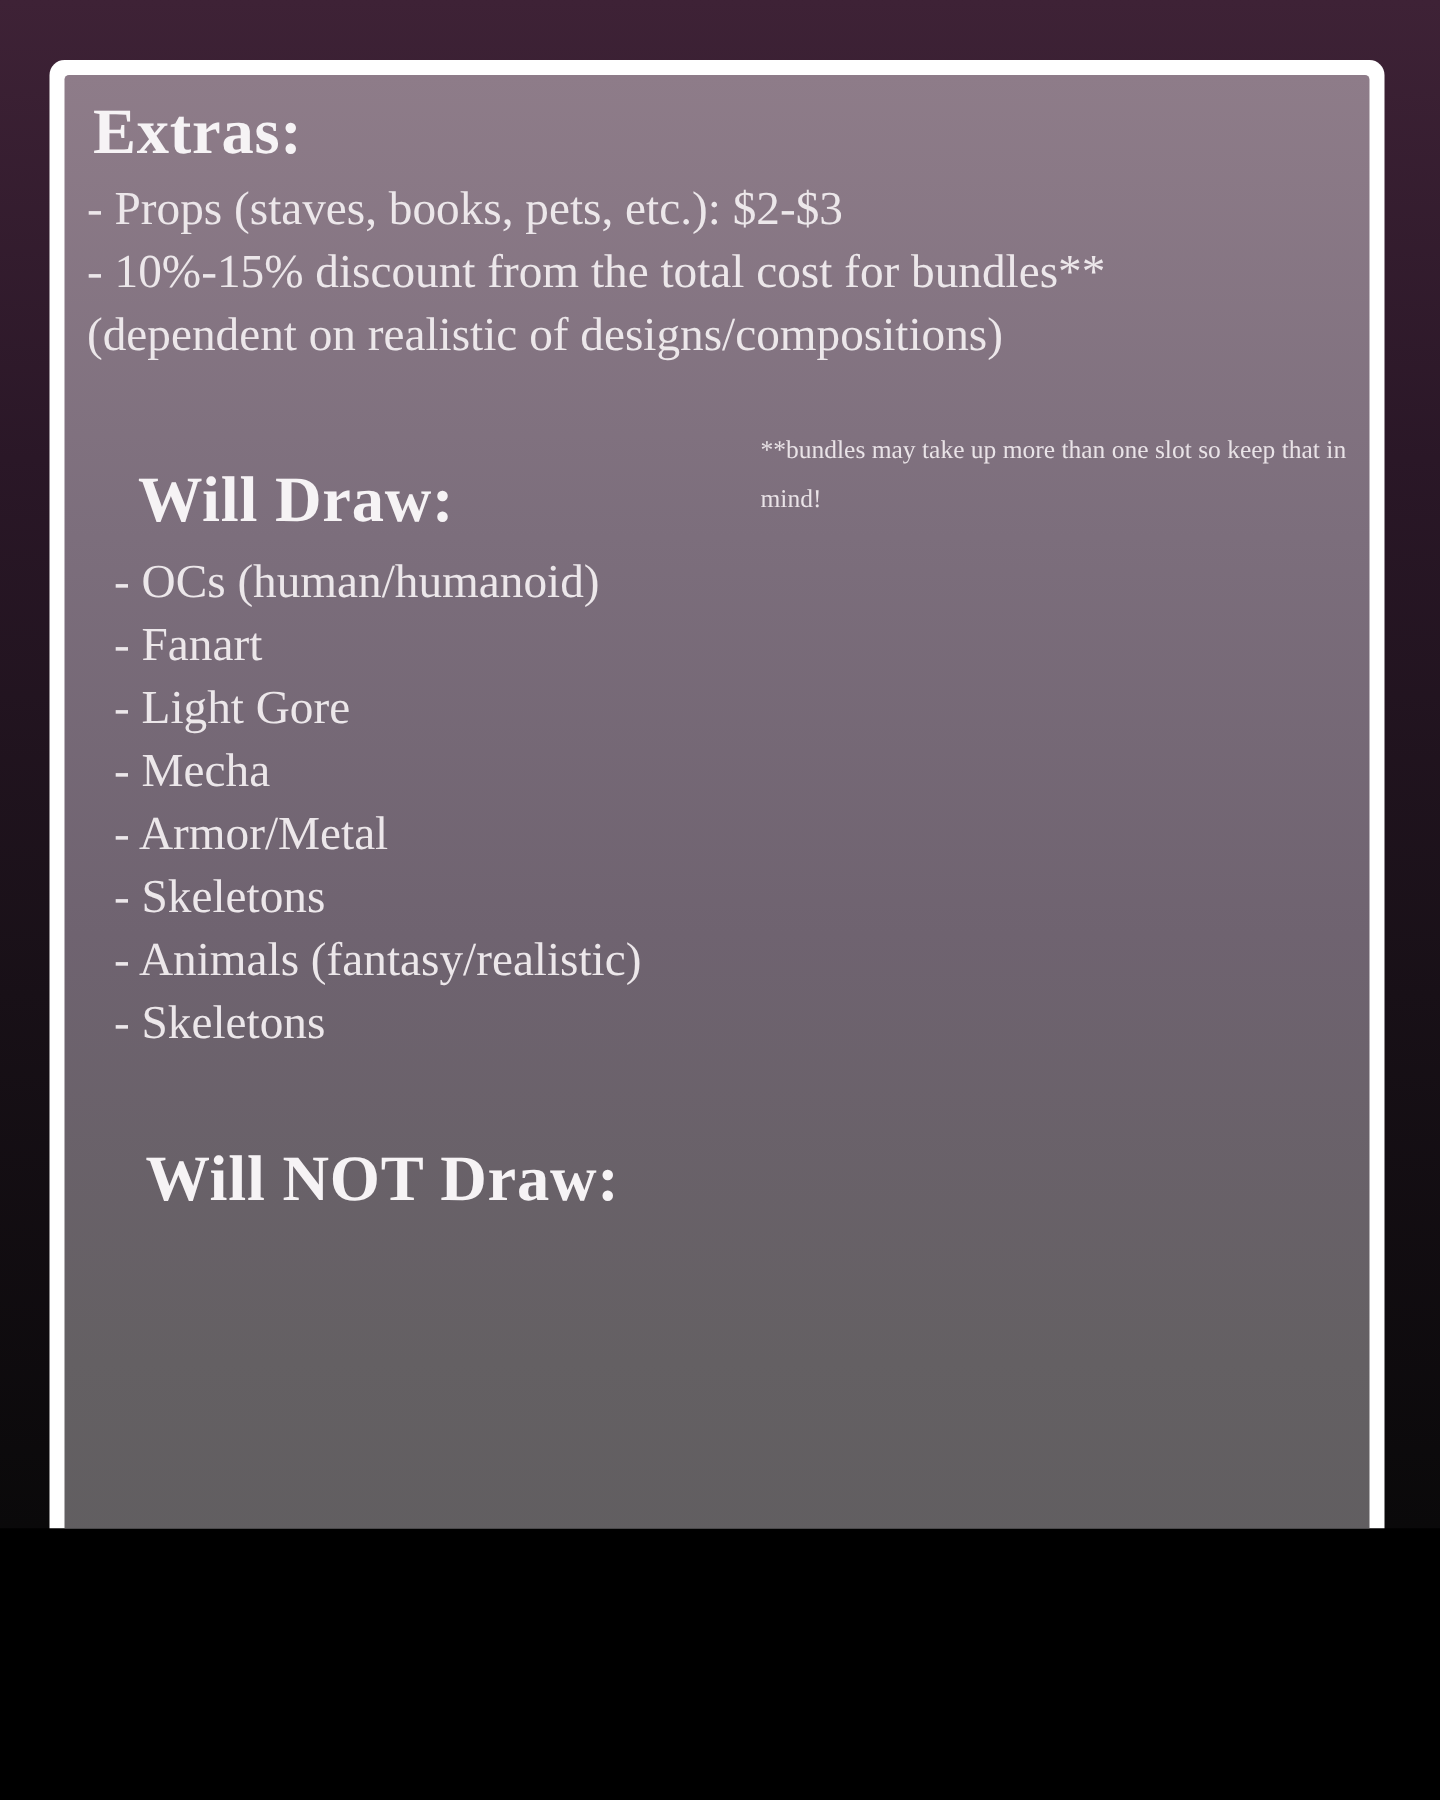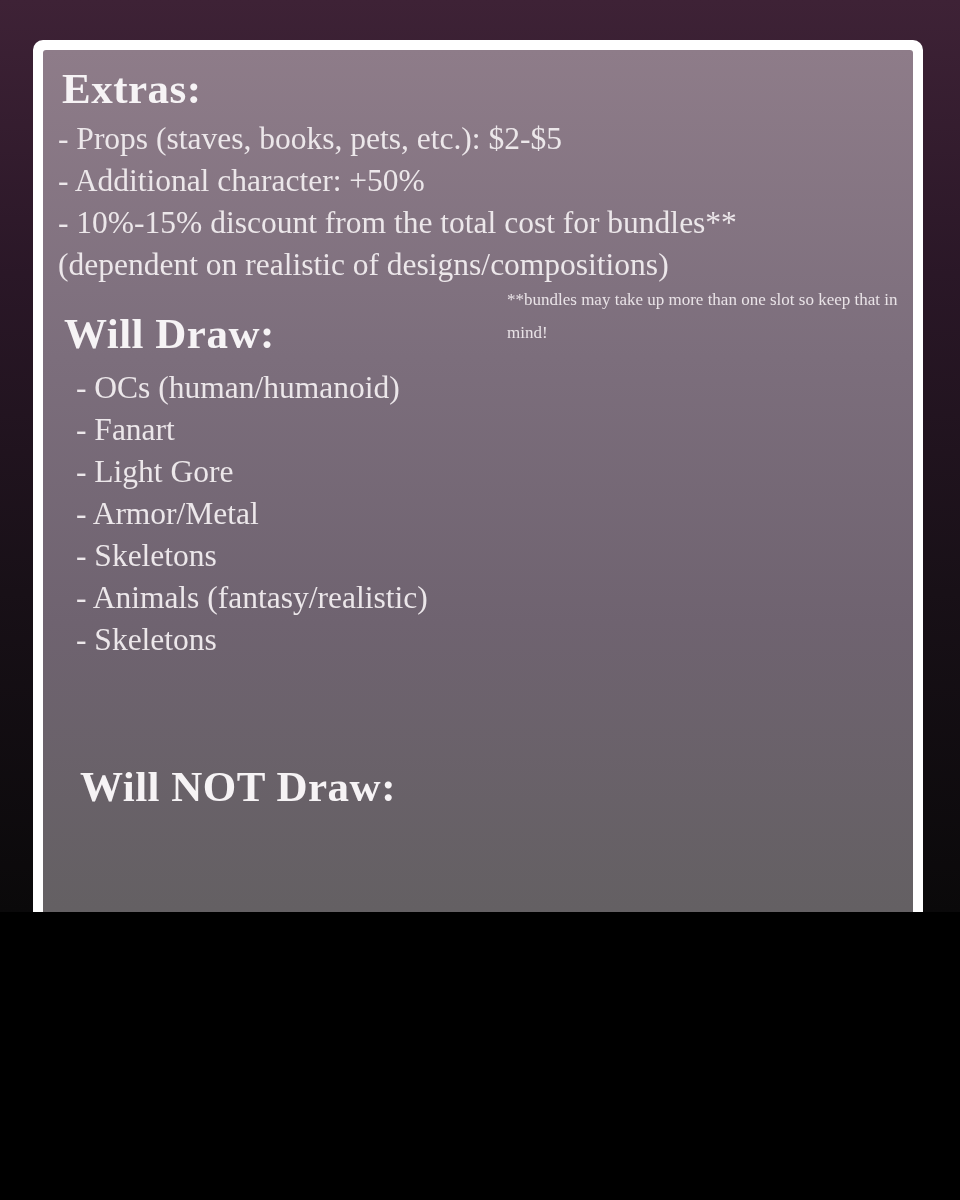--- a/index.html
+++ b/index.html
@@ -3,21 +3,21 @@
 <meta charset="utf-8">
 <style>
   html, body {
     margin: 0;
     padding: 0;
     background: #000;
   }
   .page {
     position: relative;
     width: 960px;
-    height: 912px;
+    height: 1019px;
     overflow: hidden;
     background: linear-gradient(180deg, #3e2236 0%, #2a1727 30%, #181017 65%, #0a090a 100%);
     font-family: "Liberation Serif", "DejaVu Serif", serif;
   }
   .frame {
     position: absolute;
     left: 33px;
     top: 40px;
     width: 890px;
     height: 1120px;
@@ -53,51 +53,51 @@
     position: absolute;
     left: 507px;
     top: 283px;
     width: 432px;
     color: #e9e3e7;
     font-size: 17px;
     line-height: 33px;
   }
   #extras-title   { left: 62px; top: 63px; }
   #extras-list    { left: 58px; top: 118px; }
-  #willdraw-title { left: 64px; top: 308px; }
+  #willdraw-title { left: 92px; top: 308px; }
   #willdraw-list  { left: 76px; top: 367px; }
-  #willnot-title  { left: 80px; top: 761px; }
+  #willnot-title  { left: 97px; top: 761px; }
   #willnot-list   { left: 74px; top: 824px; letter-spacing: -0.3px; }
 </style>
 </head>
 <body>
 
 <div class="page">
 
   <div class="frame">
     <div class="panel"></div>
   </div>
 
   <h2 class="sec-title" id="extras-title">Extras:</h2>
 
   <div class="list" id="extras-list">
-    <div>- Props (staves, books, pets, etc.): $2-$5</div>
-    <div>- Additional character: +50%</div>
+    <div>- Props (staves, books, pets, etc.): $2-$3</div>
     <div>- 10%-15% discount from the total cost for bundles**</div>
     <div>(dependent on realistic of designs/compositions)</div>
   </div>
 
   <div class="footnote">**bundles may take up more than one slot so keep that in mind!</div>
 
   <h2 class="sec-title" id="willdraw-title">Will Draw:</h2>
 
   <div class="list" id="willdraw-list">
     <div>- OCs (human/humanoid)</div>
     <div>- Fanart</div>
     <div>- Light Gore</div>
+    <div>- Mecha</div>
     <div>- Armor/Metal</div>
     <div>- Skeletons</div>
     <div>- Animals (fantasy/realistic)</div>
     <div>- Skeletons</div>
   </div>
 
   <h2 class="sec-title" id="willnot-title">Will NOT Draw:</h2>
 
 
 </div>

